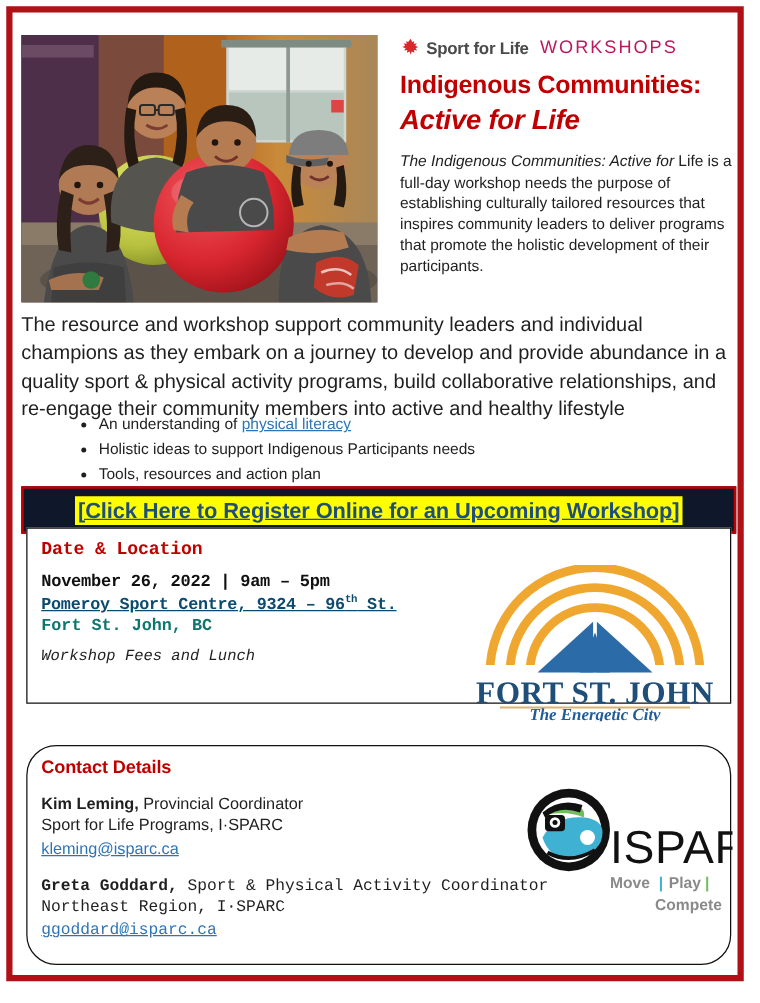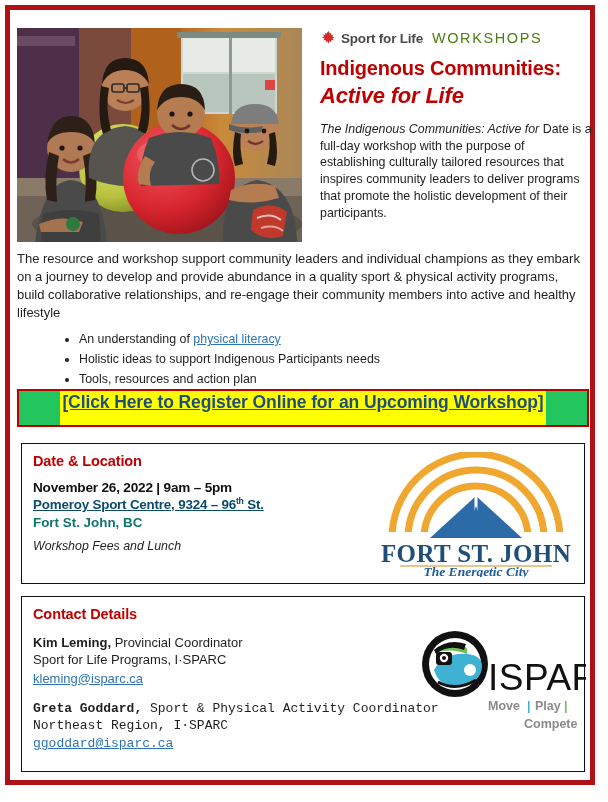--- a/index.html
+++ b/index.html
@@ -9,45 +9,45 @@
 
   
   .header{position:absolute;left:17px;top:28px;width:570px;height:218px;}
   .photo{position:absolute;left:0;top:0;width:285px;height:214px;overflow:hidden;background:#6d5a52;}
   .photo svg{display:block;}
   .hd-right{position:absolute;left:303px;top:0;width:272px;}
 
   .sfl-logo{display:flex;align-items:center;gap:4px;height:20px;margin-bottom:9px;}
   .sfl-leaf{width:17px;height:16px;flex:0 0 auto;}
   .sfl-name{font-size:13.5px;font-weight:bold;color:#4a4a4a;letter-spacing:-.2px;}
-  .sfl-ws{font-size:14.5px;color:#4d7c0f;letter-spacing:1.6px;margin-left:5px;}
+  .sfl-ws{font-size:14.5px;color:#be185d;letter-spacing:1.6px;margin-left:5px;}
 
   .title1{font-size:20px;font-weight:bold;color:#C00000;line-height:1.16;letter-spacing:-.2px;}
   .title2{font-size:22px;font-weight:bold;font-style:italic;color:#C00000;line-height:1.16;margin-top:3px;letter-spacing:-.2px;}
   .lede{margin-top:12px;font-size:12.4px;line-height:1.355;color:#1f1f1f;}
   .lede .it{font-style:italic;}
 
   
-  .para{position:absolute;left:17px;top:250px;width:572px;font-size:13px;line-height:1.395;color:#1f1f1f;}
+  .para{position:absolute;left:17px;top:250px;width:572px;font-size:16px;line-height:1.395;color:#1f1f1f;}
   .bullets{position:absolute;left:60px;top:330px;width:520px;font-size:12.4px;line-height:1.52;color:#1f1f1f;}
   .bullets li{margin:0 0 1px 0;}
   .bullets ul{margin:0;padding-left:19px;}
   .bullets ul li::marker{font-size:12px;}
   .lnk{color:#2E74B5;text-decoration:underline;}
 
   
   .register{position:absolute;left:17px;top:389px;width:572px;height:38px;border:2px solid #C00000;
-            box-sizing:border-box;background:#22c55e;display:flex;justify-content:center;}
+            box-sizing:border-box;background:#0f172a;display:flex;align-items:center;justify-content:center;}
   .register-link{background:#FFFF00;color:#1F4E79;font-size:17.5px;font-weight:bold;text-decoration:underline;
             padding:1px 2px;letter-spacing:-.1px;}
 
   
   .box{position:absolute;border:1px solid #111;box-sizing:border-box;background:#fff;}
-  .box-dl{left:21px;top:443px;width:564px;height:141px;}
-  .box-cd{left:21px;top:596px;width:564px;height:176px;}
+  .box-dl{left:21px;top:422px;width:564px;height:141px;font-family:Liberation Mono, monospace;}
+  .box-cd{left:21px;top:596px;width:564px;height:176px;border-radius:24px;}
   .box-h{font-size:14.5px;font-weight:bold;color:#C00000;letter-spacing:-.1px;}
   .box-inner{padding:9px 0 0 11px;}
 
   .dl-line1{margin-top:11px;font-size:13.6px;font-weight:bold;color:#111;letter-spacing:-.2px;}
   .dl-venue{margin-top:9px;font-size:13.4px;font-weight:bold;color:#0c4a6e;text-decoration:underline;letter-spacing:-.2px;}
   .dl-venue sup{font-size:8.6px;vertical-align:super;}
   .dl-city{margin-top:2px;font-size:13.4px;font-weight:bold;color:#0f766e;}
   .dl-fees{margin-top:9px;font-size:12.4px;font-style:italic;color:#1f1f1f;}
 
   .cd-block{font-size:13px;line-height:1.33;color:#1f1f1f;}
@@ -174,21 +174,21 @@
             <path fill="#D42A2A" d="M12 1.6l1.9 3.8 2.6-.9-.9 3.1 3.8-.5-1.9 2.7 3.5 1.6-3.1 1.5 2 2.6-4-.4.6 3.3-3.2-1.6-1.3 4-1.3-4-3.2 1.6.6-3.3-4 .4 2-2.6L2 11.4l3.5-1.6L3.6 7.1l3.8.5-.9-3.1 2.6.9z"></path>
           </svg>
         </span>
         <span class="sfl-name">Sport for Life</span>
         <span class="sfl-ws">WORKSHOPS</span>
       </div>
 
       <div class="title1">Indigenous Communities:</div>
       <div class="title2">Active for Life</div>
 
-      <div class="lede"><span class="it">The Indigenous Communities: Active for</span><span> Date is a full-day workshop with the purpose of establishing culturally tailored resources that inspires community leaders to deliver programs that promote the holistic development of their participants.</span></div>
+      <div class="lede"><span class="it">The Indigenous Communities: Active for</span><span> Life is a full-day workshop needs the purpose of establishing culturally tailored resources that inspires community leaders to deliver programs that promote the holistic development of their participants.</span></div>
     </div>
   </div>
 
   <div class="para">The resource and workshop support community leaders and individual champions as they embark on a journey to develop and provide abundance in a quality sport &amp; physical activity programs, build collaborative relationships, and re-engage their community members into active and healthy lifestyle</div>
 
   <div class="bullets">
     <ul>
       <li><span>An understanding of </span><a class="lnk" href="#">physical literacy</a></li>
       <li><span>Holistic ideas to support Indigenous Participants needs</span></li>
       <li><span>Tools, resources and action plan</span></li>

